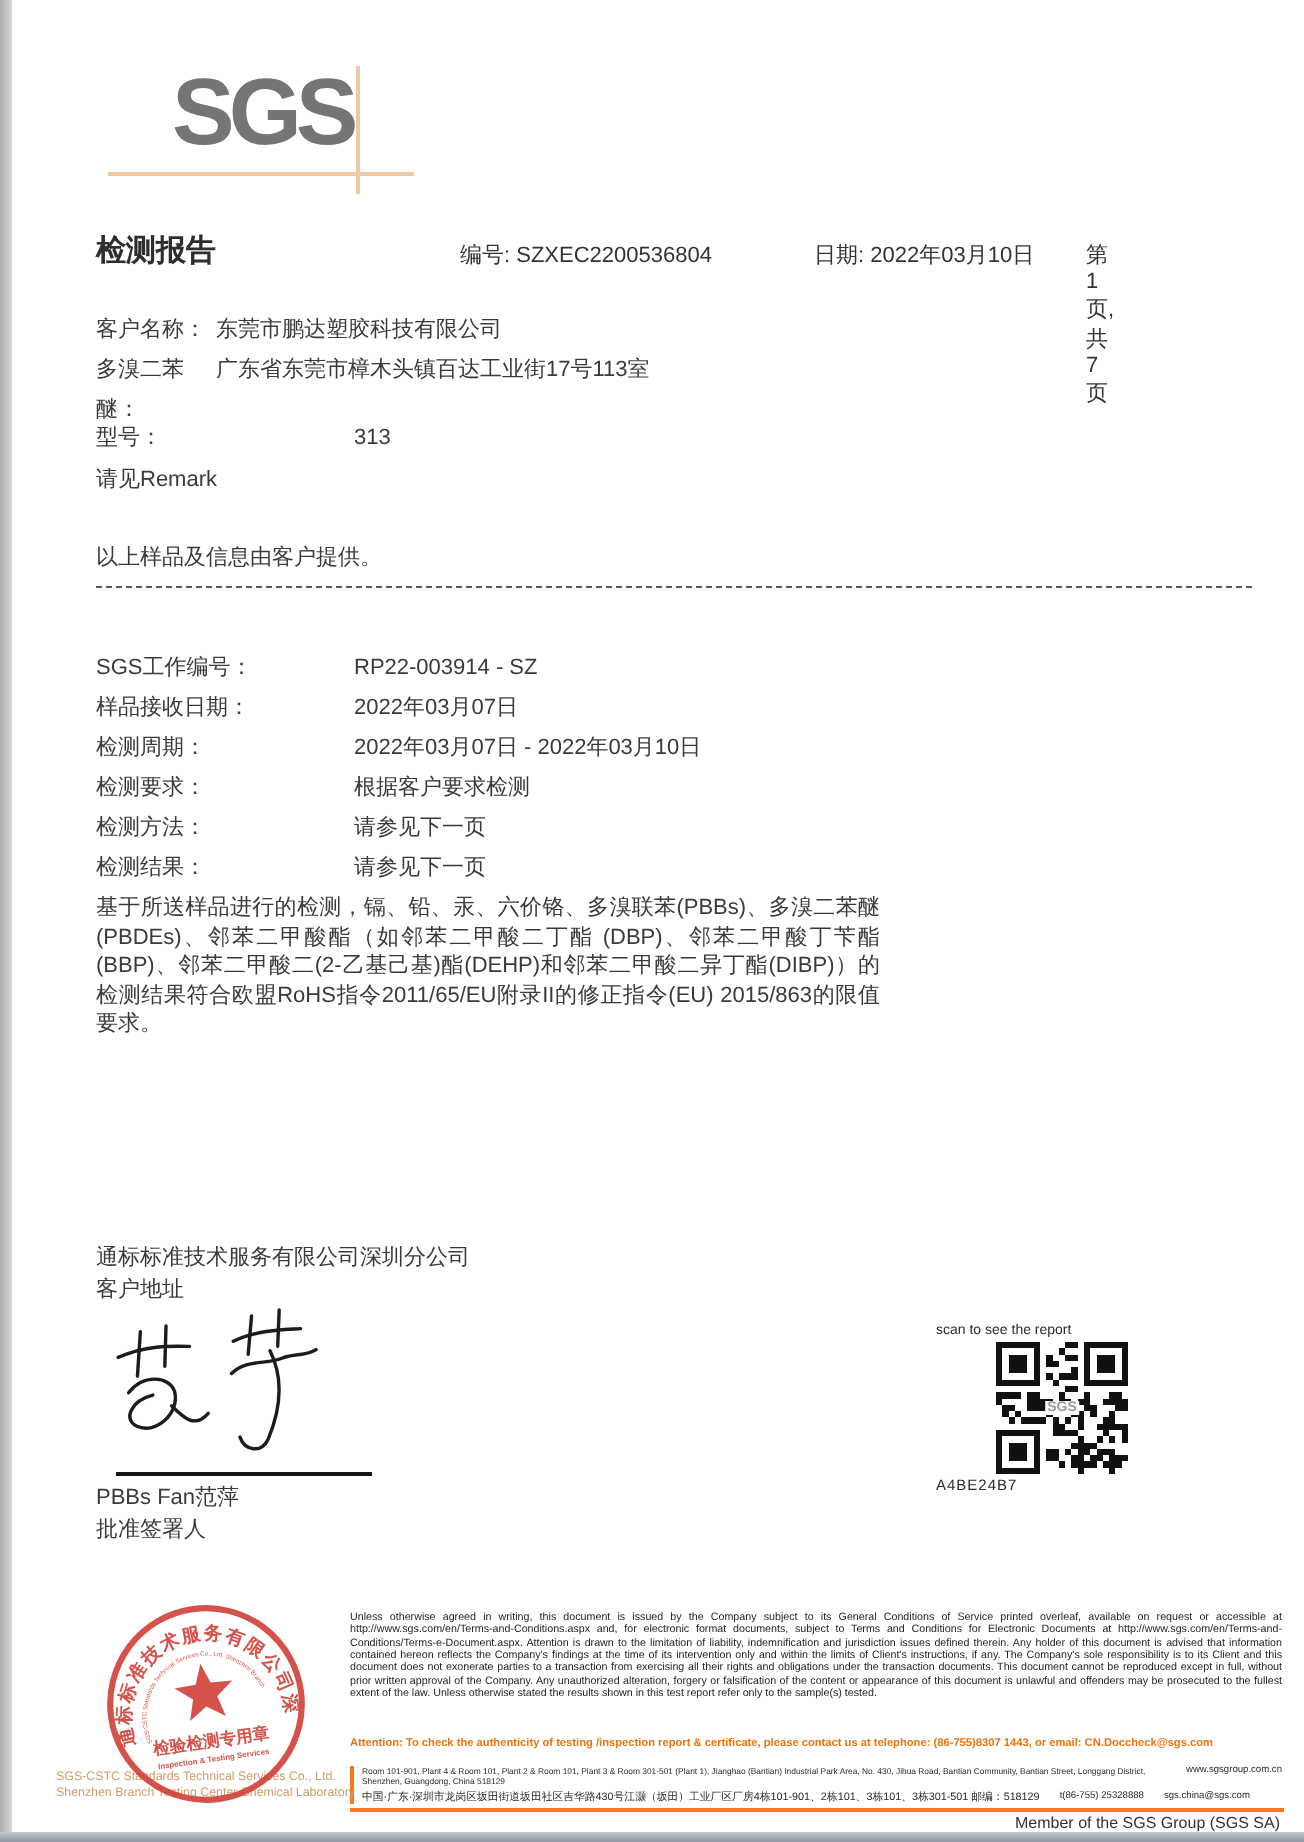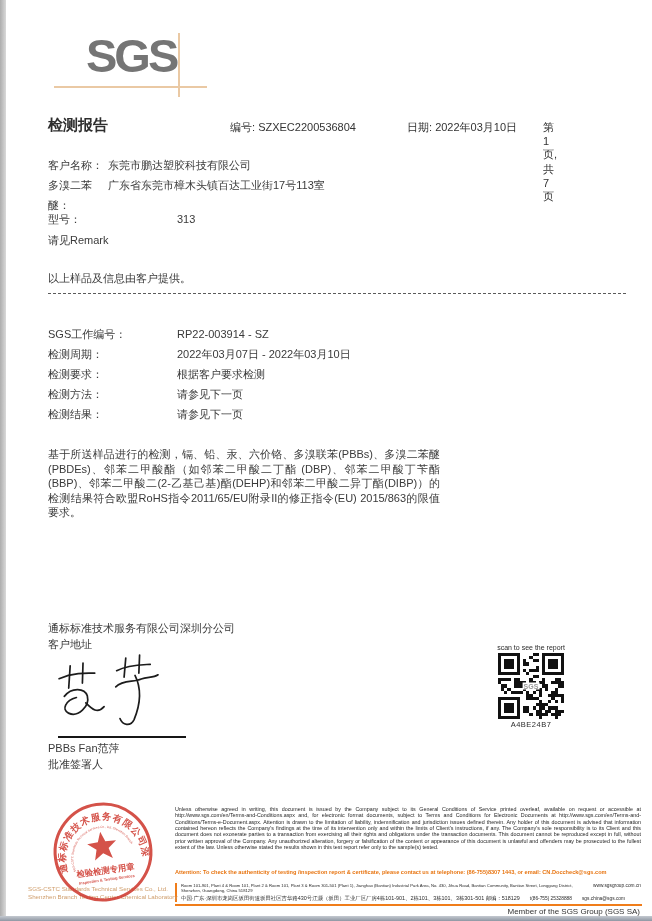--- a/index.html
+++ b/index.html
@@ -43,21 +43,21 @@
 
   
   .sig-company { position:absolute; left:48px; top:621px; font-size:11px; }
   .sig-auth    { position:absolute; left:48px; top:637px; font-size:11px; }
   .sig-svg { position:absolute; left:52px; top:650px; }
   .sig-line { position:absolute; left:58px; top:736px; width:128px; height:1.5px; background:#161616; }
   .sig-name { position:absolute; left:48px; top:741px; font-size:11px; }
   .sig-role { position:absolute; left:48px; top:757px; font-size:11px;text-align:right; }
 
   
-  .qr-box { position:absolute; left:468px; top:644px; width:126px; text-align:center; }
+  .qr-box { position:absolute; left:468px; top:662px; width:126px; }
   .qr-cap { font-size:7px; color:#2b2b2b; margin-bottom:2px; }
   .qr-grid { position:relative; width:66px; height:66px; margin:0 auto; background:#fff; }
   .qr-grid svg { display:block; }
   .qr-overlay { position:absolute; left:50%; top:50%; transform:translate(-50%,-50%);
     background:#fff; color:#9a9a9a; font-size:7px; font-weight:bold; padding:0 1px; letter-spacing:0; }
   .qr-code { font-size:7.5px; color:#2b2b2b; margin-top:1px; letter-spacing:.5px; }
 
   
   .disclaimer { position:absolute; left:175px; top:806px; width:466px; font-size:5.35px;
     line-height:6.35px; color:#1f1f1f; text-align:justify; }
@@ -119,20 +119,24 @@
       <span>请见Remark</span>
     </div>
   </div>
   <div class="note">以上样品及信息由客户提供。</div>
   <div class="sep"></div>
 
   <div class="job-block">
     <div class="row">
       <span class="lab">SGS工作编号：</span>
       <span>RP22-003914 - SZ</span>
+    </div>
+    <div class="row">
+      <span class="lab">样品接收日期：</span>
+      <span>2022年03月07日</span>
     </div>
     <div class="row">
       <span class="lab">检测周期：</span>
       <span>2022年03月07日 - 2022年03月10日</span>
     </div>
     <div class="row">
       <span class="lab">检测要求：</span>
       <span>根据客户要求检测</span>
     </div>
     <div class="row">

